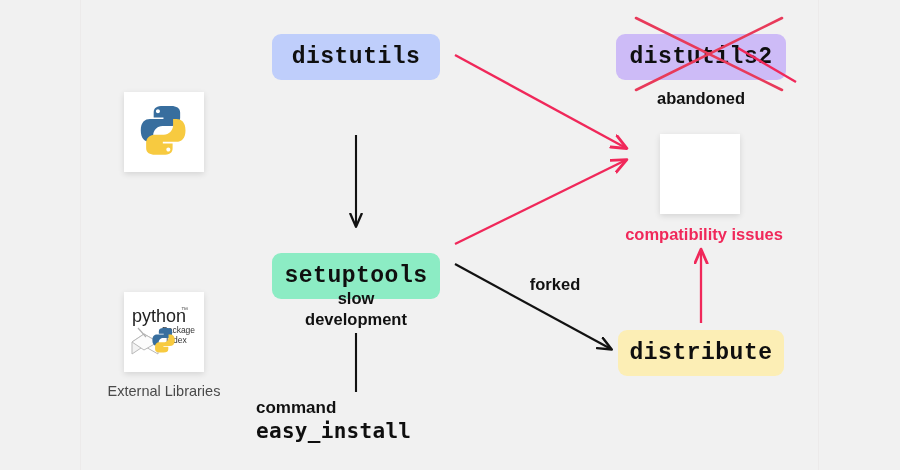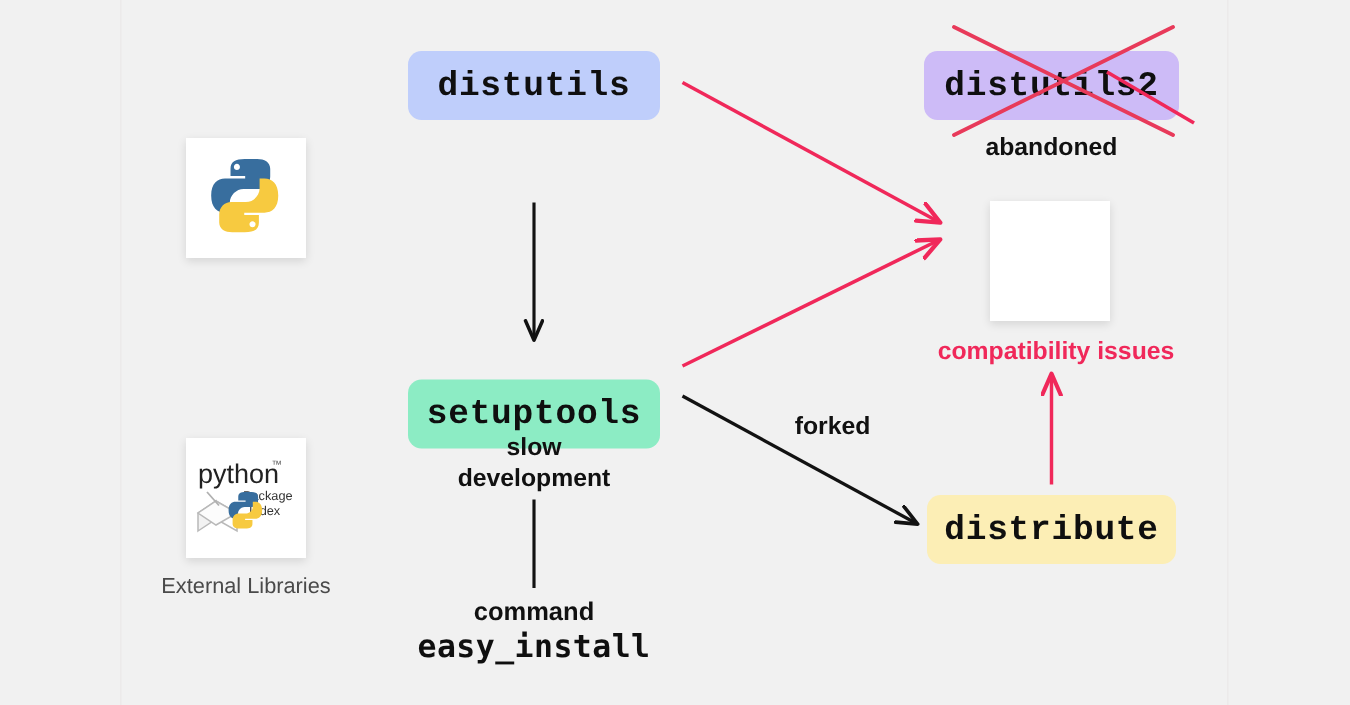--- a/index.html
+++ b/index.html
@@ -86,21 +86,20 @@
   .edge-label.compat {
     left: 614px; top: 224px; width: 180px;
     color: #f0285a;
   }
 
   .command-block {
     position: absolute;
     left: 256px;
     top: 398px;
     width: 200px;
-    text-align: center;
   }
   .command-block .cmd-word {
     font-family: "Liberation Sans", sans-serif;
     font-size: 17px;
     font-weight: bold;
     color: #111111;
     line-height: 1.2;
   }
   .command-block .cmd-mono {
     font-family: "DejaVu Sans Mono", "Liberation Mono", monospace;

